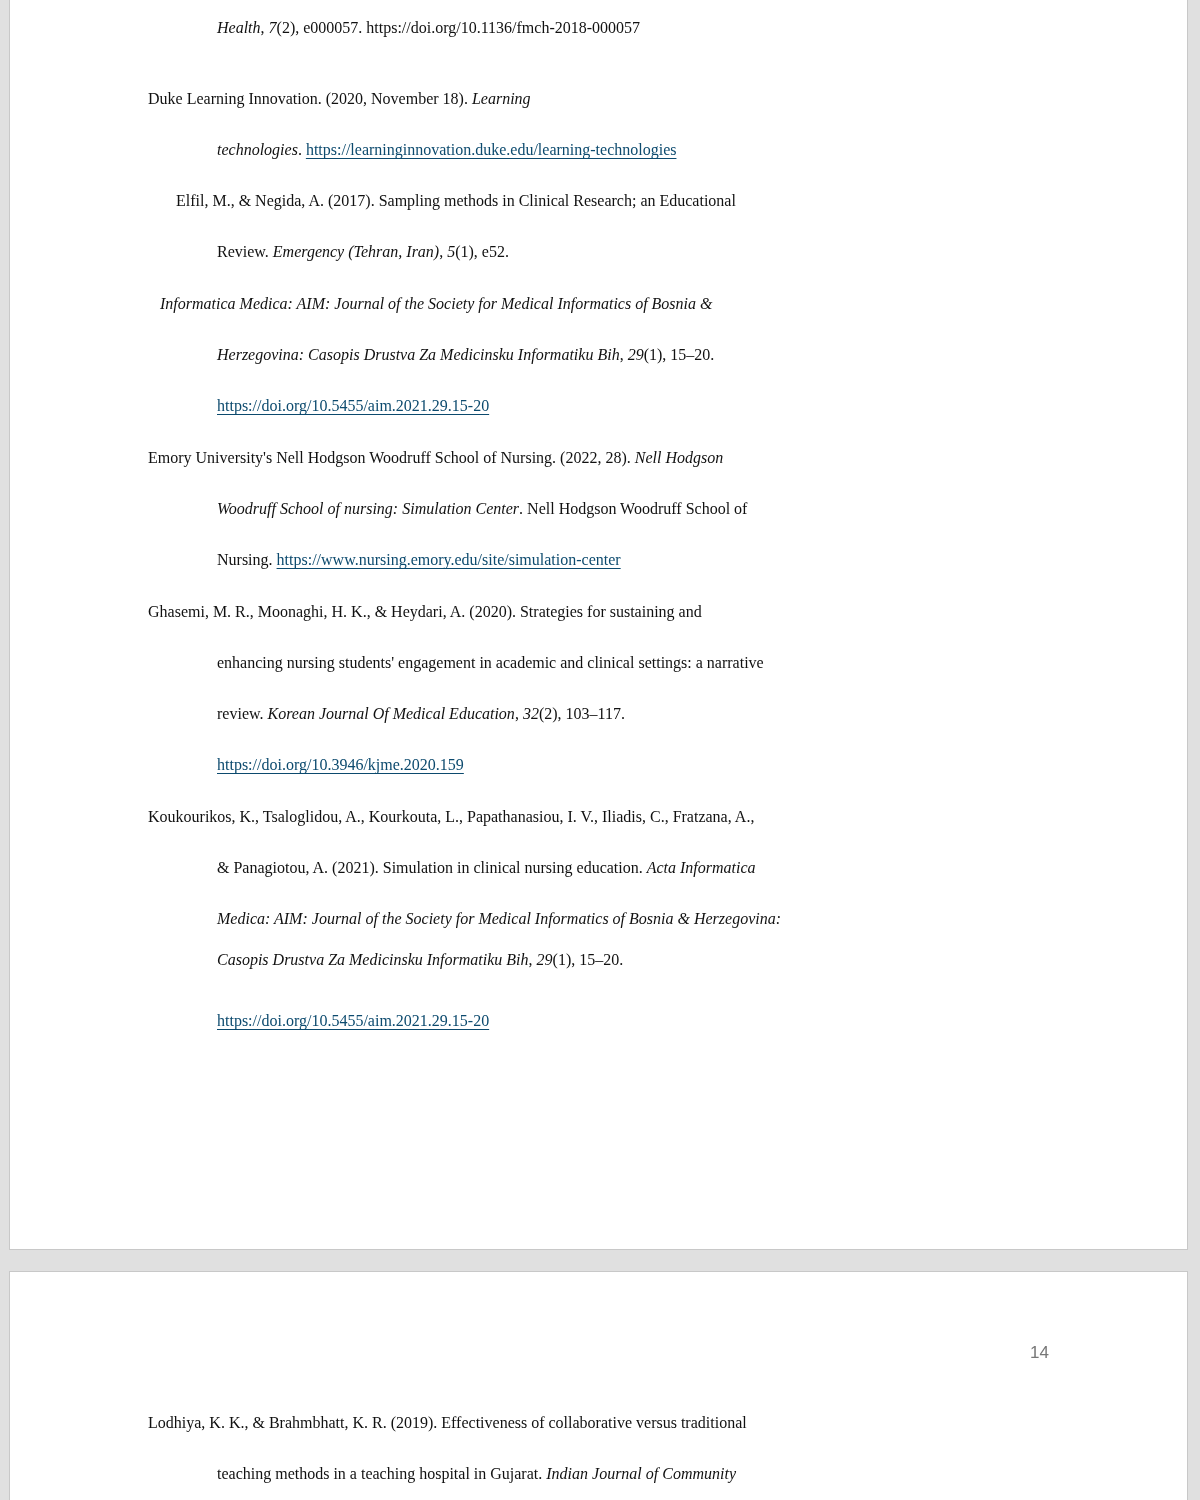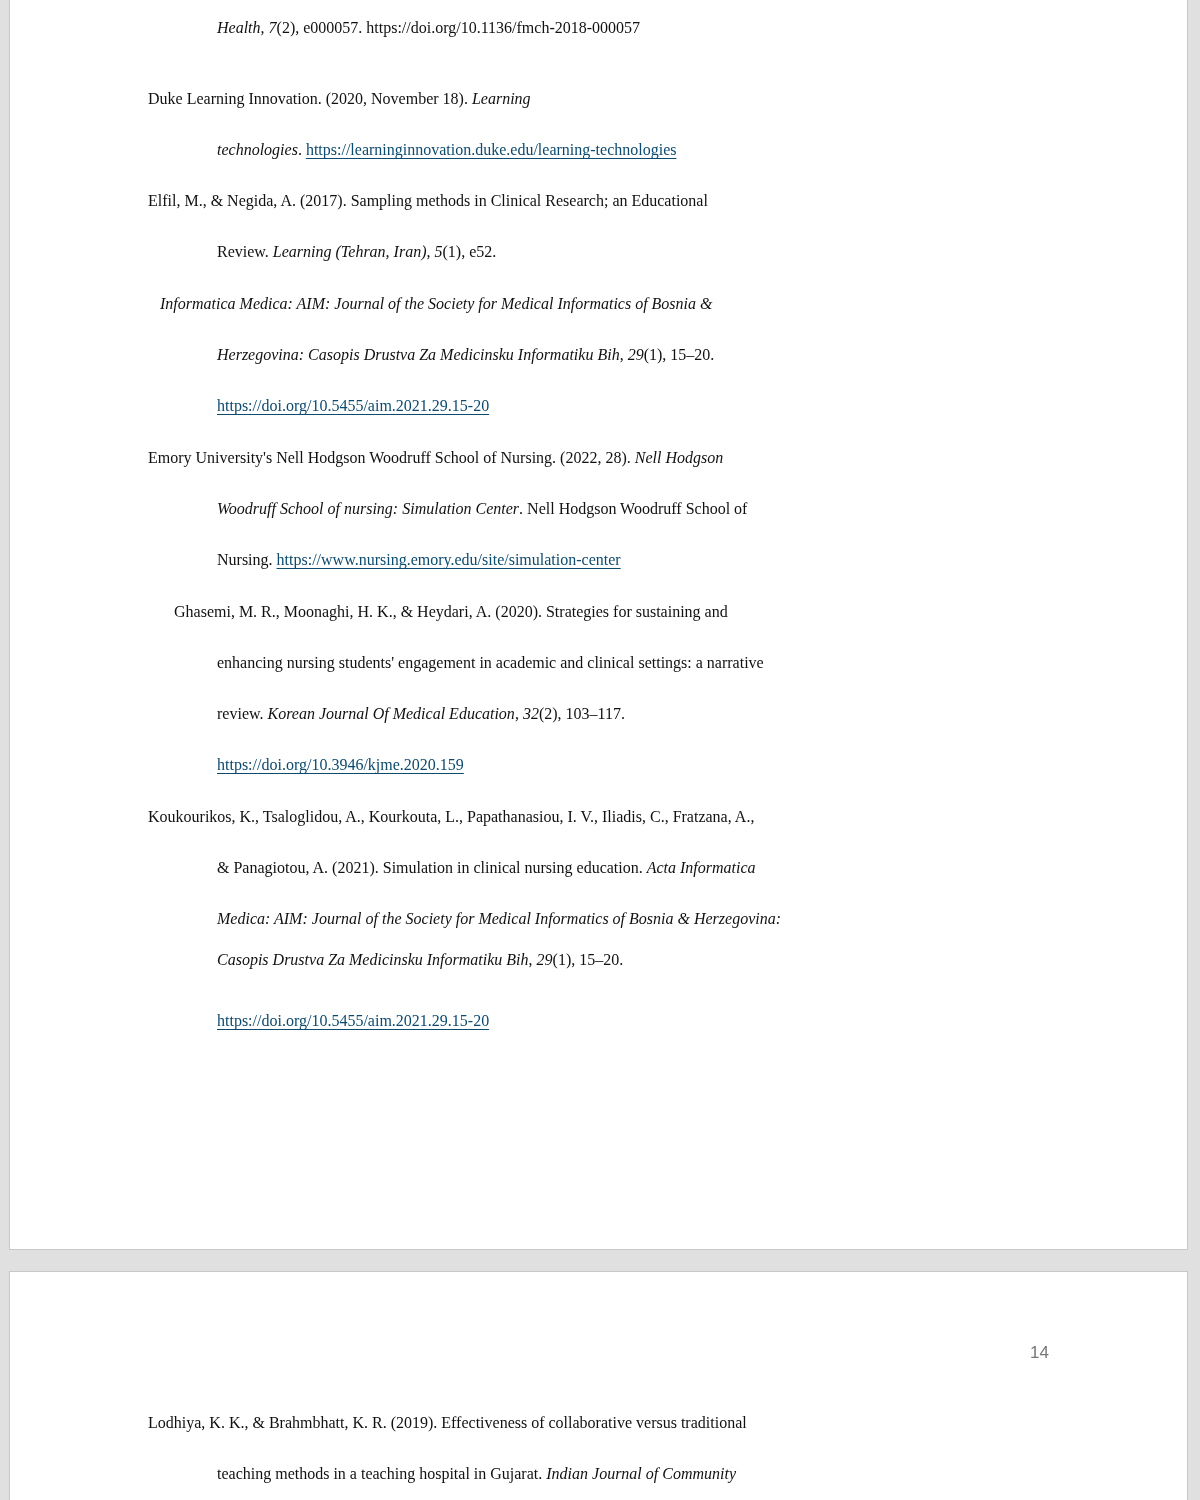--- a/index.html
+++ b/index.html
@@ -49,23 +49,23 @@
   <div>
     <div class="line l0" style="top:94px;">
       <span>Duke Learning Innovation. (2020, November 18). </span><i>Learning</i>
     </div>
     <div class="line l1" style="top:145px;">
       <i>technologies</i><span>. </span><a class="link">https://learninginnovation.duke.edu/learning-technologies</a>
     </div>
   </div>
 
   <div>
-    <div class="line l0" style="top:196px;">Elfil, M., &amp; Negida, A. (2017). Sampling methods in Clinical Research; an Educational</div>
+    <div class="line l0" style="top:196px;margin-left:28px;">Elfil, M., &amp; Negida, A. (2017). Sampling methods in Clinical Research; an Educational</div>
     <div class="line l1" style="top:247px;">
-      <span>Review. </span><i>Learning (Tehran, Iran)</i><span>, </span><i>5</i><span>(1), e52.</span>
+      <span>Review. </span><i>Emergency (Tehran, Iran)</i><span>, </span><i>5</i><span>(1), e52.</span>
     </div>
   </div>
 
   <div>
     <div class="line l0" style="top:299px;margin-left:12px;">
       <i>Informatica Medica: AIM: Journal of the Society for Medical Informatics of Bosnia &amp;</i>
     </div>
     <div class="line l1" style="top:350px;">
       <i>Herzegovina: Casopis Drustva Za Medicinsku Informatiku Bih</i><span>, </span><i>29</i><span>(1), 15–20.</span>
     </div>
@@ -80,21 +80,21 @@
     </div>
     <div class="line l1" style="top:504px;text-align:center;">
       <i>Woodruff School of nursing: Simulation Center</i><span>. Nell Hodgson Woodruff School of</span>
     </div>
     <div class="line l1" style="top:555px;">
       <span>Nursing. </span><a class="link">https://www.nursing.emory.edu/site/simulation-center</a>
     </div>
   </div>
 
   <div>
-    <div class="line l0" style="top:607px;margin-left:26px;">Ghasemi, M. R., Moonaghi, H. K., &amp; Heydari, A. (2020). Strategies for sustaining and</div>
+    <div class="line l0" style="top:607px;">Ghasemi, M. R., Moonaghi, H. K., &amp; Heydari, A. (2020). Strategies for sustaining and</div>
     <div class="line l1" style="top:658px;">enhancing nursing students' engagement in academic and clinical settings: a narrative</div>
     <div class="line l1" style="top:709px;">
       <span>review. </span><i>Korean Journal Of Medical Education</i><span>, </span><i>32</i><span>(2), 103–117.</span>
     </div>
     <div class="line l1" style="top:760px;">
       <a class="link">https://doi.org/10.3946/kjme.2020.159</a>
     </div>
   </div>
 
   <div>

